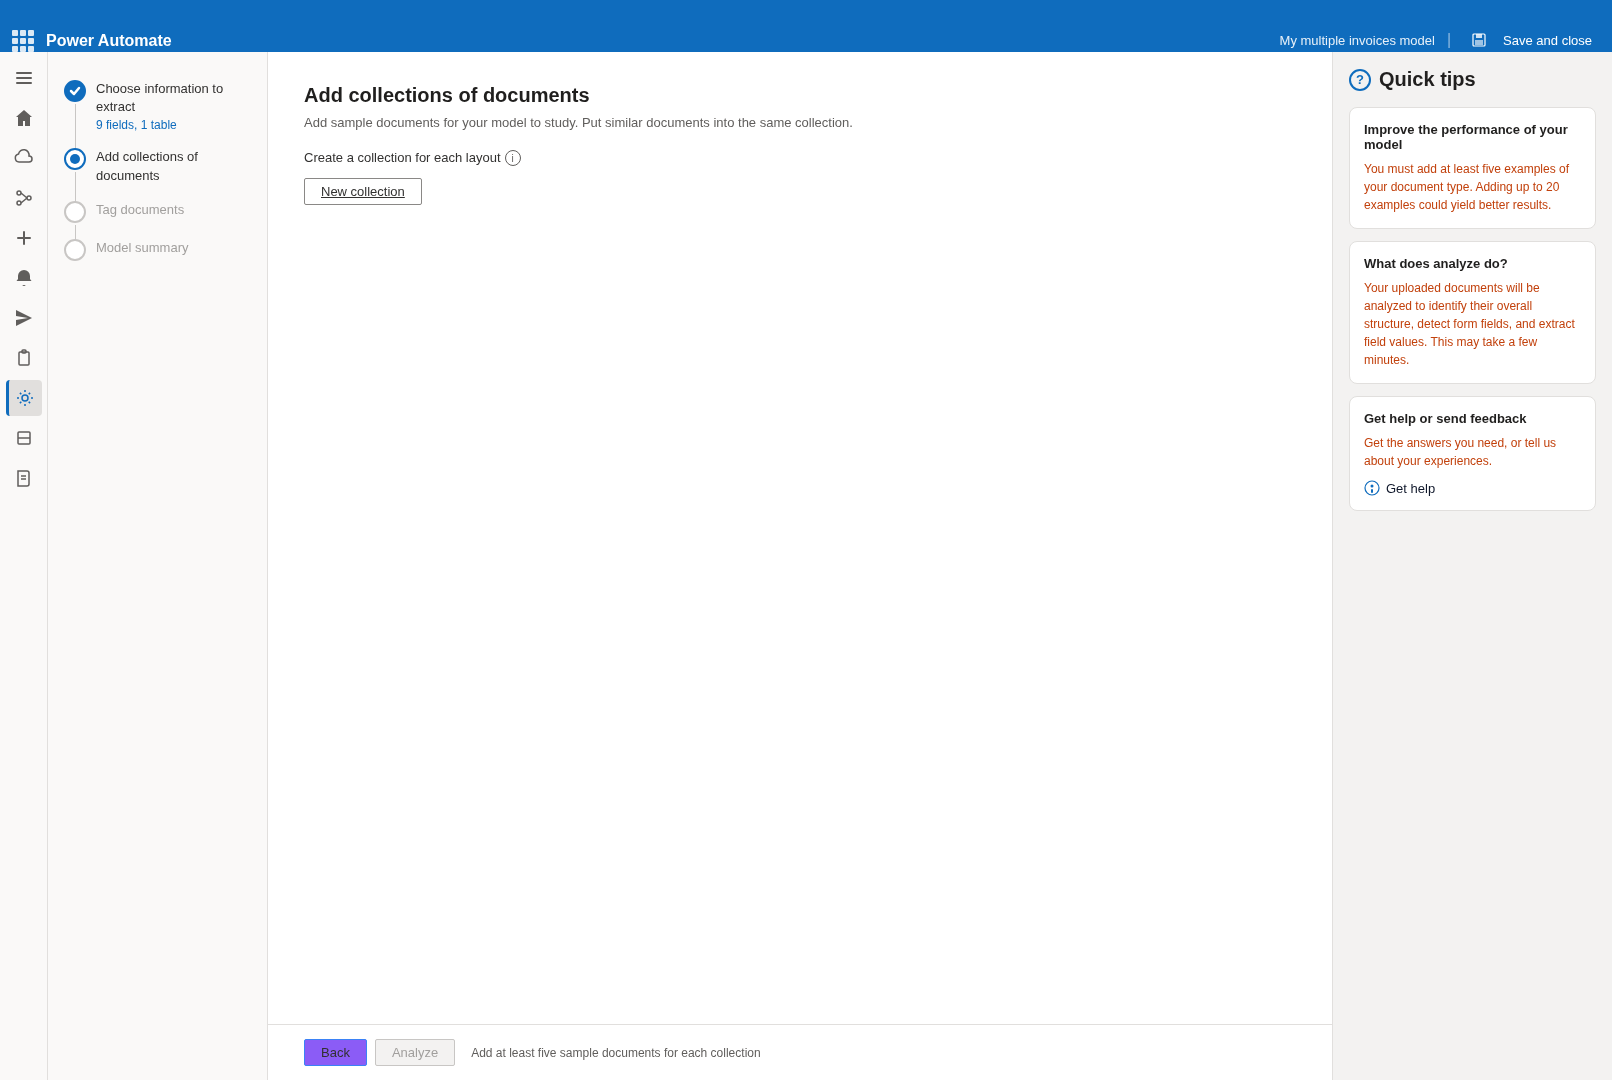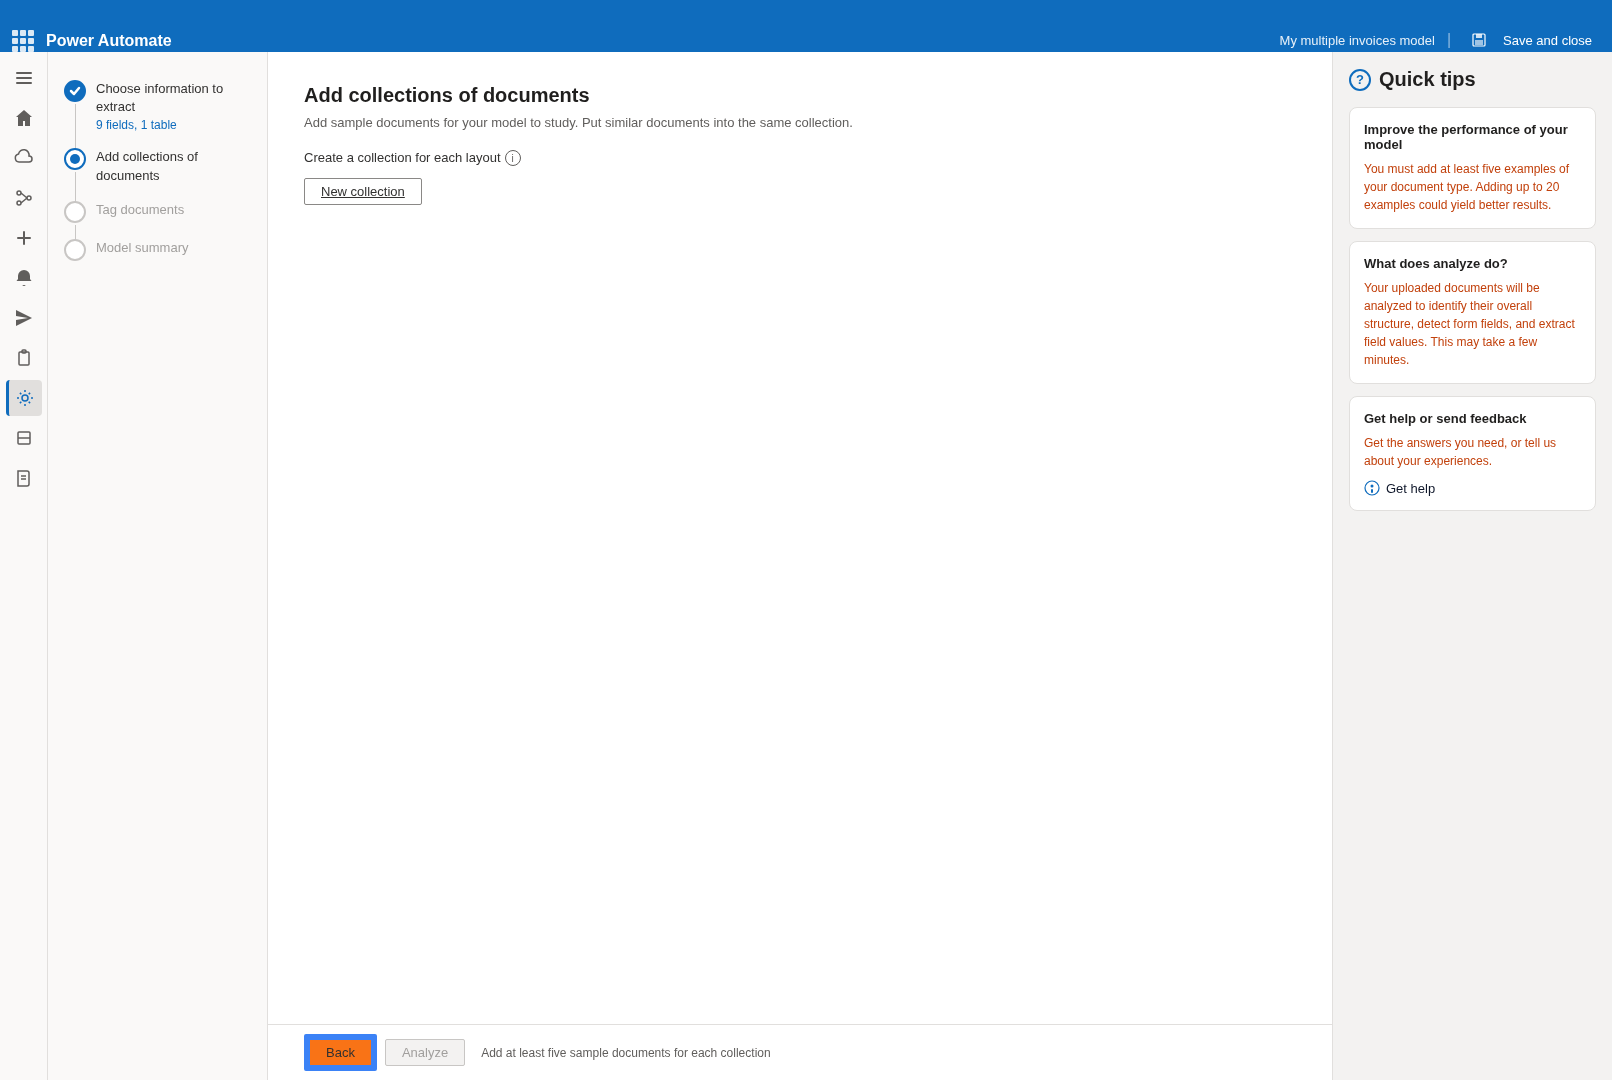--- a/index.html
+++ b/index.html
@@ -229,22 +229,22 @@
       height: 56px;
       border-top: 1px solid #e1dfdd;
       display: flex;
       align-items: center;
       padding: 0 36px;
       gap: 8px;
       background: #fff;
       flex-shrink: 0;
     }
     .back-btn {
-      border: 6px solid #3b82f6;
-      background: #f97316;
+      border: 1px solid #3b82f6;
+      background: #8b5cf6;
       color: #323130;
       padding: 5px 16px;
       font-size: 13px;
       cursor: pointer;
       border-radius: 2px;
       font-family: inherit;
     }
     .analyze-btn {
       border: 1px solid #c8c6c4;
       background: #f3f2f1;

